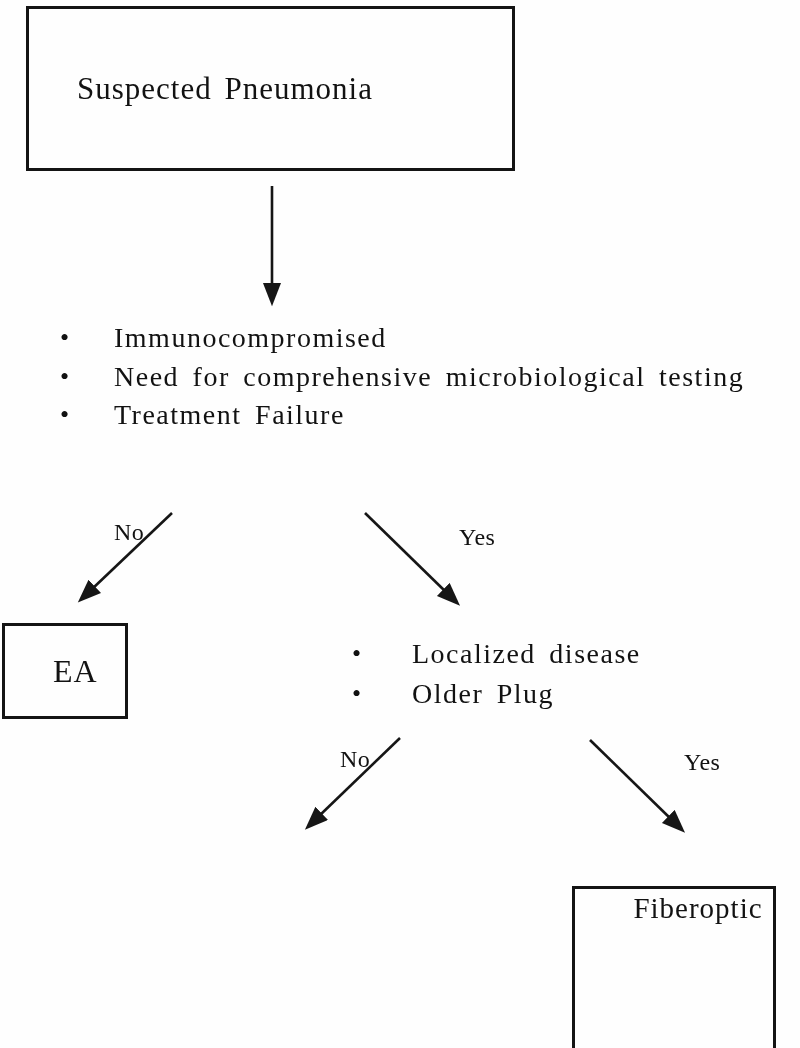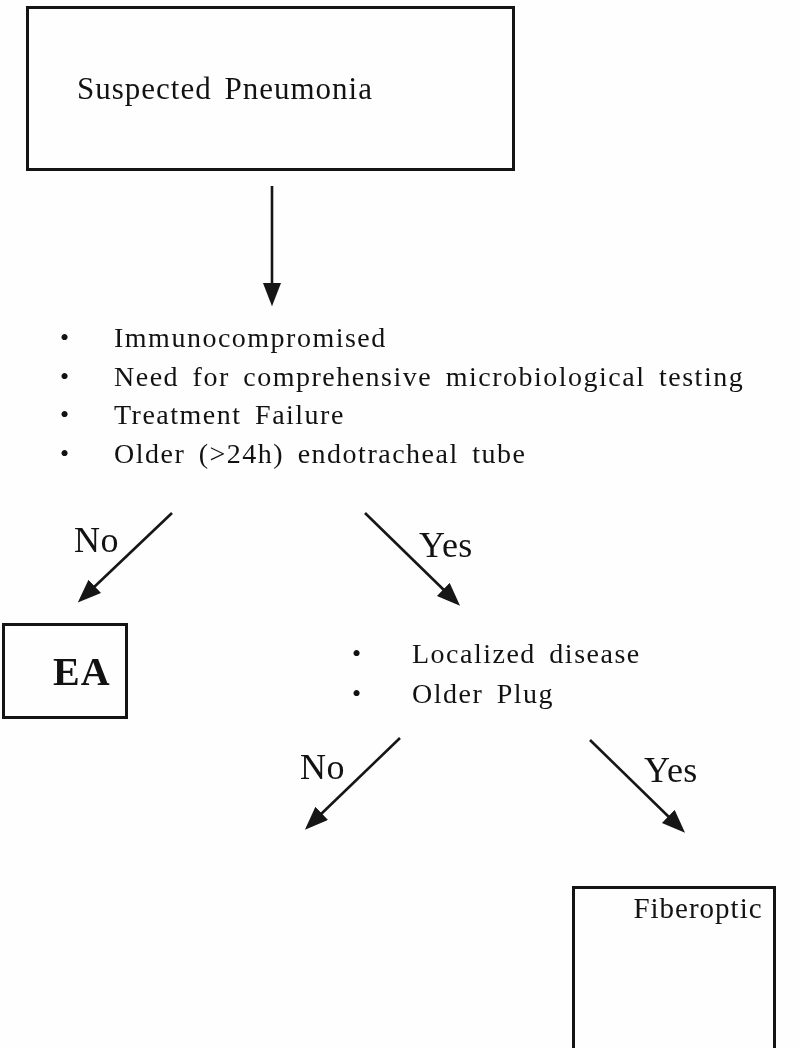--- a/index.html
+++ b/index.html
@@ -30,23 +30,22 @@
   #root-box {
     left: 26px; top: 6px;
     width: 489px; height: 165px;
     font-size: 31px;
     letter-spacing: 1px;
     word-spacing: 4px;
   }
   #ea-box {
     left: 2px; top: 623px;
     width: 126px; height: 96px;
-    font-size: 40px;
+    font-size: 32px;
     letter-spacing: 1px;
-    font-weight: bold;
   }
   #nbbl-box {
     left: 237px; top: 846px;
     width: 128px; height: 94px;
     font-size: 31px;
     letter-spacing: 1px;
   }
   #fiberoptic-box {
     left: 572px; top: 886px;
     width: 204px; height: 188px;
@@ -84,22 +83,23 @@
   }
   #secondary-list li { padding-left: 72px; line-height: 39.5px; }
   #secondary-list li::before {
     content: "•";
     position: absolute;
     left: 12px;
     font-size: 26px;
   }
   .edge-label {
     position: absolute;
-    font-size: 36px;
+    font-size: 24px;
     letter-spacing: 0.5px;
+    margin-left: 40px;
   }
   #label-no-1  { left: 74px;  top: 519px; }
   #label-yes-1 { left: 419px; top: 524px; }
   #label-no-2  { left: 300px; top: 746px; }
   #label-yes-2 { left: 644px; top: 749px; }
   #arrow-layer {
     position: absolute;
     left: 0; top: 0;
     pointer-events: none;
   }
@@ -127,21 +127,20 @@
   </svg>
 
   <div id="root-box" class="node-box">
     <span>Suspected Pneumonia</span>
   </div>
 
   <ul id="criteria-list" class="bullet-list">
     <li>Immunocompromised</li>
     <li>Need for comprehensive microbiological testing</li>
     <li>Treatment Failure</li>
-    <li>Older (&gt;24h) endotracheal tube</li>
   </ul>
 
   <div id="label-no-1" class="edge-label">No</div>
   <div id="label-yes-1" class="edge-label">Yes</div>
 
   <div id="ea-box" class="node-box">
     <span>EA</span>
   </div>
 
   <ul id="secondary-list" class="bullet-list">

